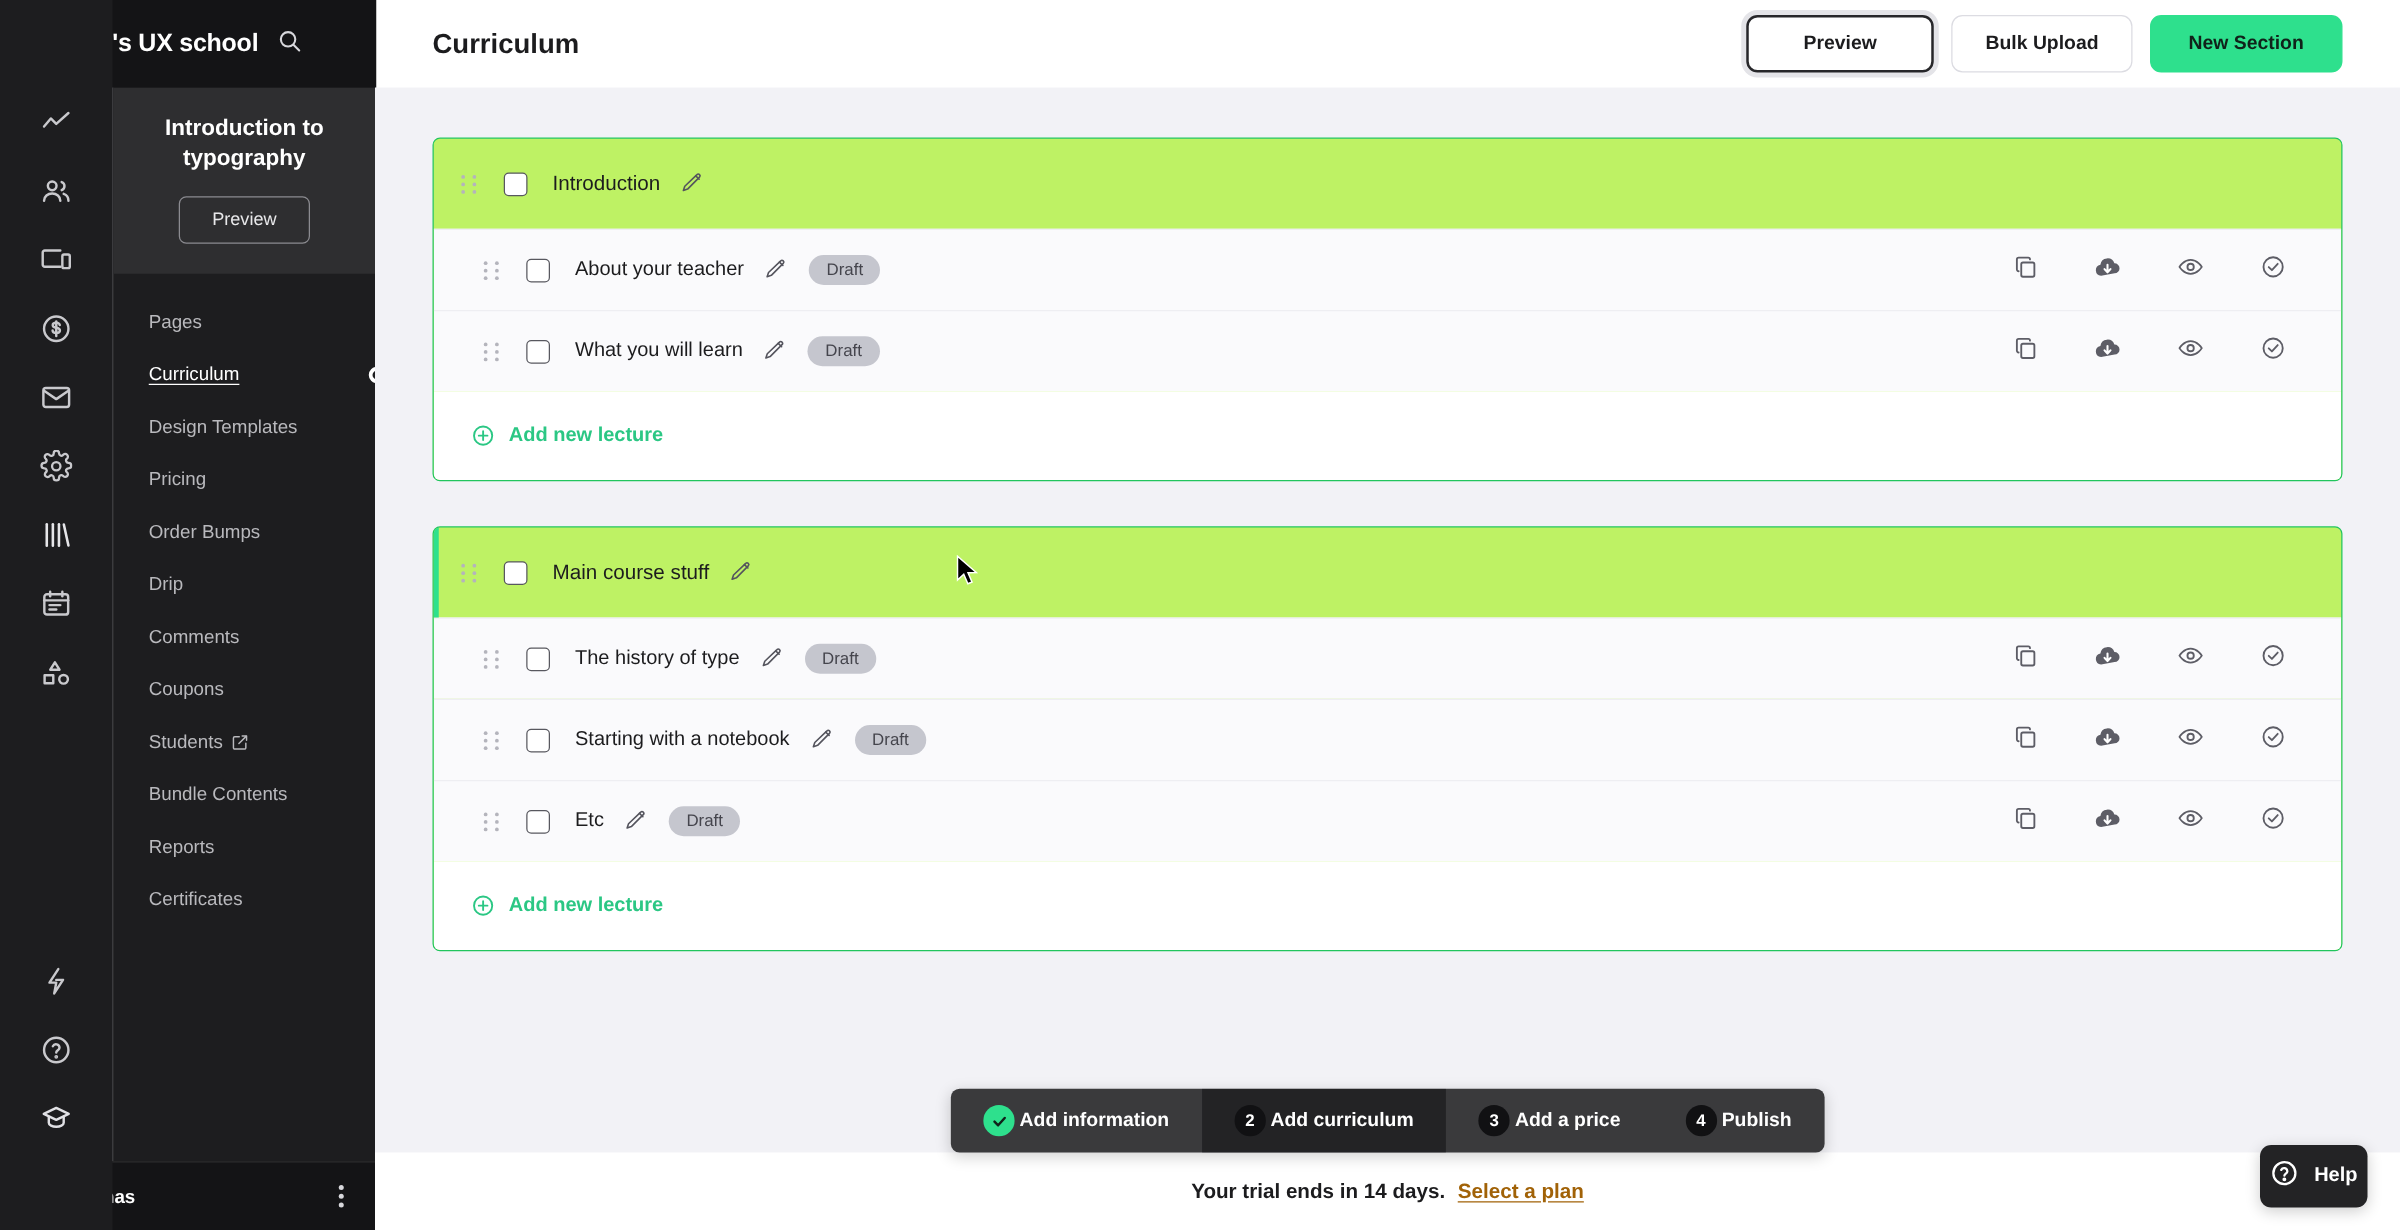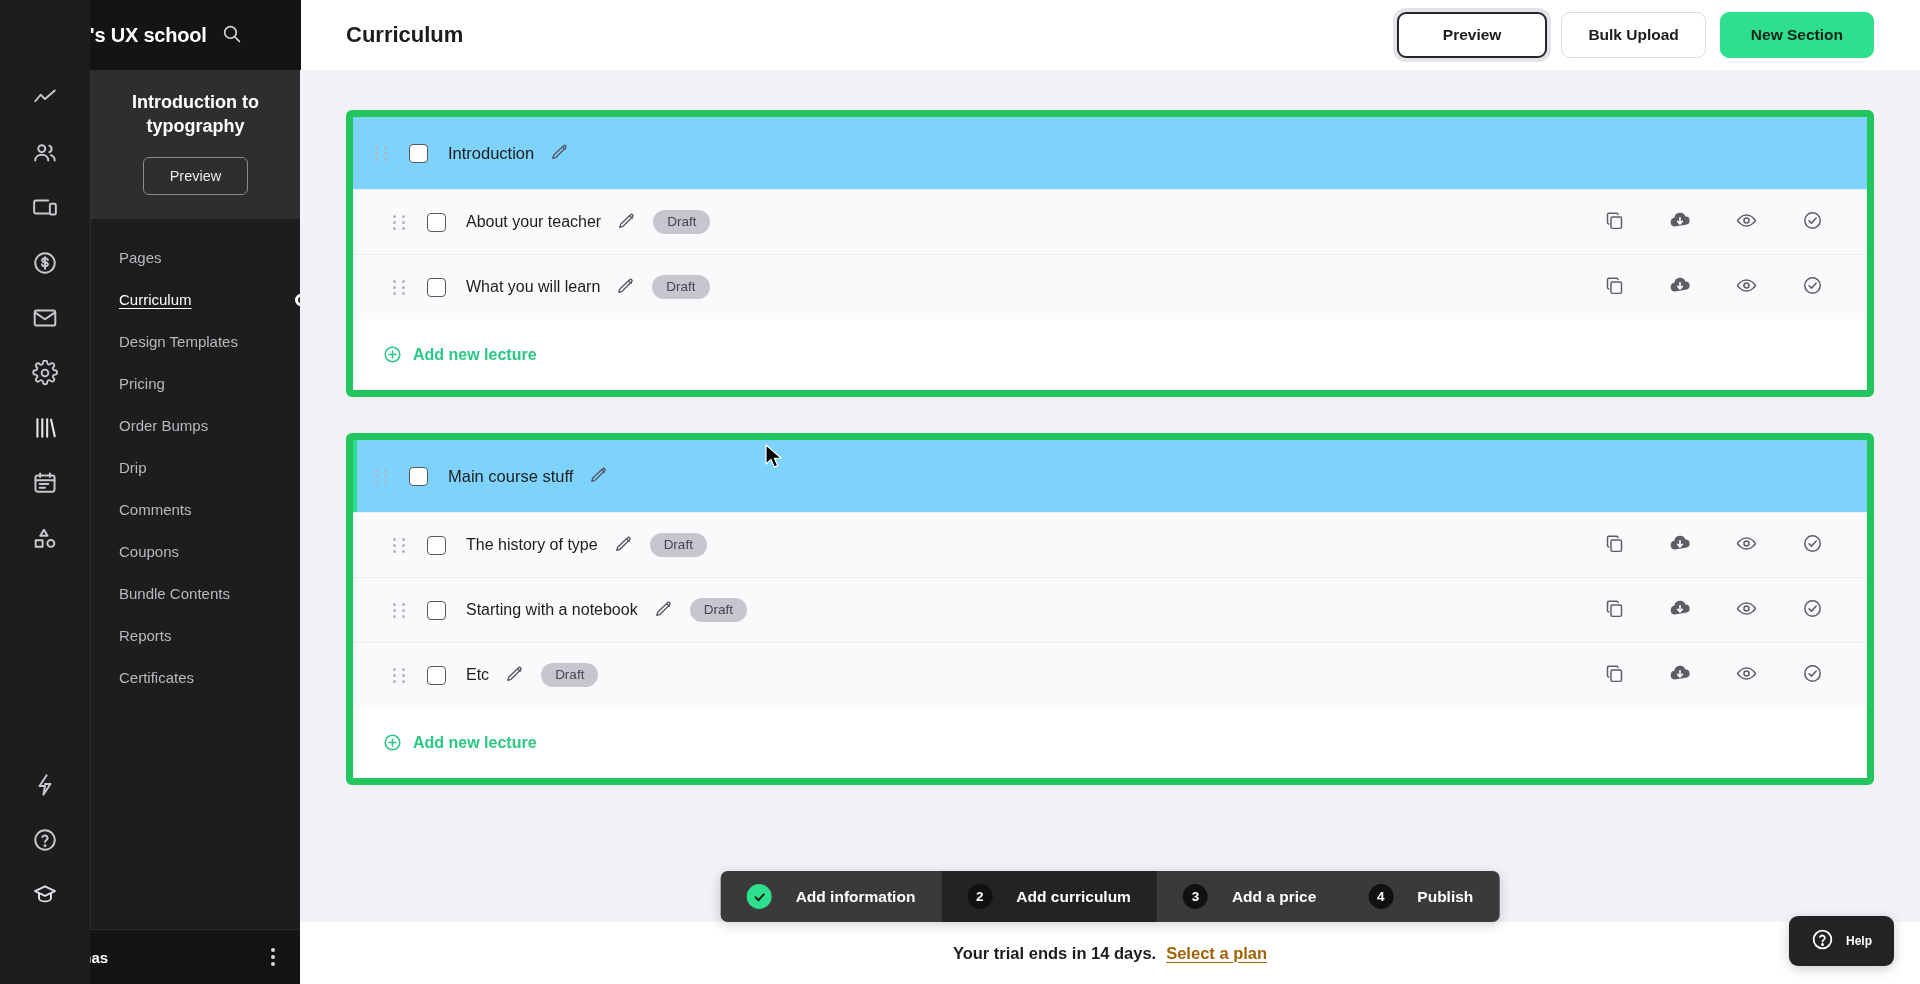--- a/index.html
+++ b/index.html
@@ -154,23 +154,23 @@
   }
 
   .scroll-area {
     flex: 1 1 auto;
     overflow: hidden;
     padding: 40px 46px 0 46px;
     position: relative;
   }
 
   .section-card {
-    background: #7dd3fc;
+    background: #bef264;
     border-radius: 6px;
-    border: 7px solid #22c55e;
+    border: 1px solid #22c55e;
     margin-bottom: 36px;
     overflow: hidden;
     position: relative;
   }
   .section-card.accent .section-head::before {
     content: "";
     position: absolute; left: 0; top: 0; bottom: 0;
     width: 4px; background: #2ee08d;
   }
   .section-head {
@@ -239,21 +239,21 @@
     bottom: 62px;
     display: flex; align-items: stretch;
     background: #3a3a3c;
     border-radius: 7px;
     overflow: hidden;
     height: 51px;
     z-index: 8;
     box-shadow: 0 3px 12px rgba(0,0,0,.18);
   }
   .step {
-    display: flex; align-items: center; gap: 24px;
+    display: flex; align-items: center; gap: 4px;
     padding: 16px 26px;
     color: #ffffff;
     font-size: 15.5px;
     font-weight: 700;
     cursor: pointer;
     white-space: nowrap;
   }
   .step.active { background: #232325; }
   .step-num {
     width: 25px; height: 25px; border-radius: 50%;
@@ -280,22 +280,22 @@
 
   
   .help-btn {
     position: absolute;
     right: 26px; bottom: 18px;
     background: #232325;
     color: #fff;
     border-radius: 9px;
     height: 50px;
     display: flex; align-items: center; gap: 12px;
-    padding: 0 22px;
-    font-size: 12px; font-weight: 700;
+    padding: 0 8px;
+    font-size: 16px; font-weight: 700;
     cursor: pointer;
     z-index: 20;
     box-shadow: 0 3px 12px rgba(0,0,0,.2);
   }
 </style>
 </head>
 <body>
 
 <div id="app">
 
@@ -462,20 +462,30 @@
           <span class="subnav-label">Order Bumps</span>
         </div>
         <div class="subnav-item">
           <span class="subnav-label">Drip</span>
         </div>
         <div class="subnav-item">
           <span class="subnav-label">Comments</span>
         </div>
         <div class="subnav-item">
           <span class="subnav-label">Coupons</span>
+        </div>
+        <div class="subnav-item">
+          <span class="subnav-label">Students</span>
+          <span class="ext-icon">
+            <svg width="14" height="14" viewBox="0 0 24 24" fill="none" stroke="#b9b9bd" stroke-width="2" stroke-linecap="round" stroke-linejoin="round">
+              <path d="M20 13v6.2A1.8 1.8 0 0118.2 21H4.8A1.8 1.8 0 013 19.2V5.8A1.8 1.8 0 014.8 4H11"></path>
+              <path d="M15 3h6v6"></path>
+              <path d="M10.5 13.5L20.4 3.6"></path>
+            </svg>
+          </span>
         </div>
         <div class="subnav-item">
           <span class="subnav-label">Bundle Contents</span>
         </div>
         <div class="subnav-item">
           <span class="subnav-label">Reports</span>
         </div>
         <div class="subnav-item">
           <span class="subnav-label">Certificates</span>
         </div>

